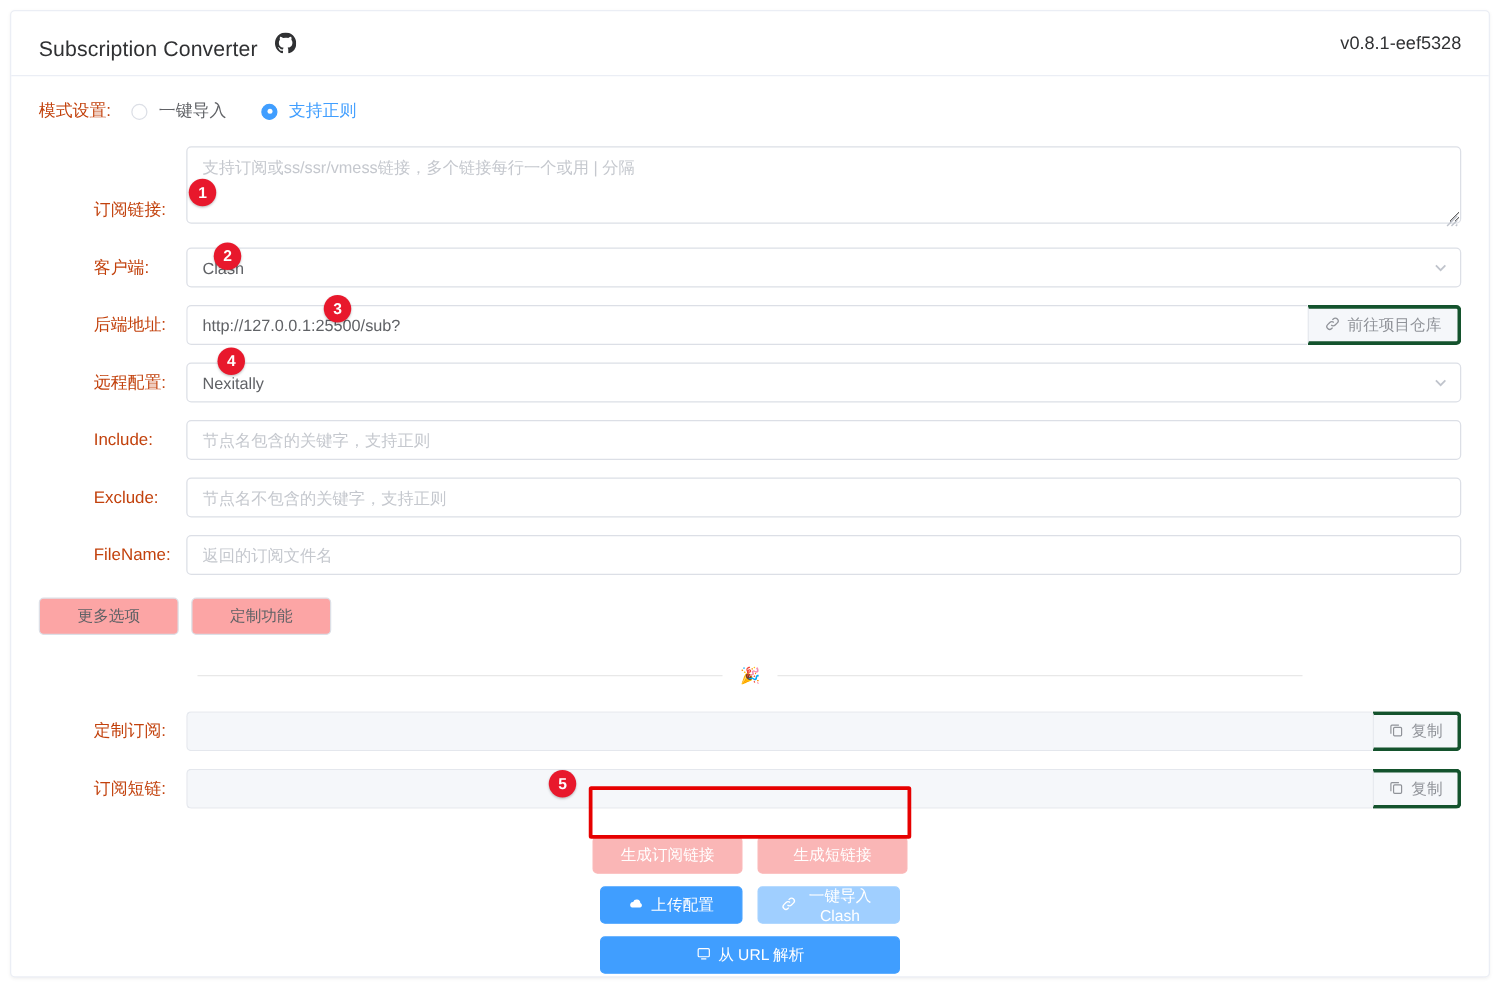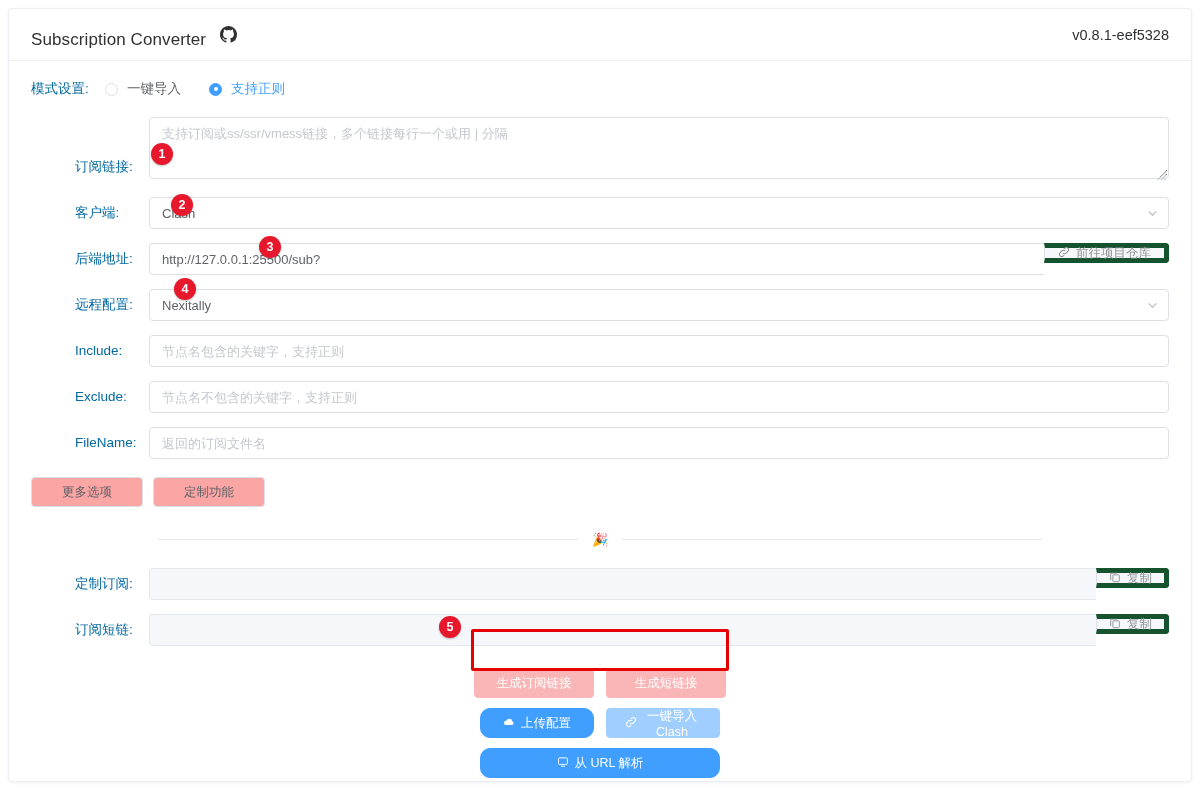--- a/index.html
+++ b/index.html
@@ -53,21 +53,21 @@
     display: flex;
     align-items: flex-end;
     margin-bottom: 14px;
     position: relative;
     margin-left: 44px;
   }
   .form-label {
     width: 74px;
     flex: 0 0 74px;
     font-size: 13.5px;
-    color: #0369a1;
+    color: #c2410c;
     text-align: left;
     line-height: 32px;
     padding-right: 8px;
     white-space: nowrap;
   }
   .field { flex: 1 1 auto; position: relative; }
 
   
   .radio-row { display: flex; align-items: center; margin-bottom: 18px; }
   .radio-row .form-label { line-height: 20px; }
@@ -126,23 +126,23 @@
     display: flex; align-items: center;
   }
   
   .input-group { display: flex; width: 100%; }
   .input-group .inp {
     border-top-right-radius: 0; border-bottom-right-radius: 0;
     border-right: none;
   }
   .append-btn {
     flex: 0 0 auto;
-    height: 20px;
+    height: 32px;
     background: #f5f7fa;
-    border: 5px solid #14532d;
+    border: 3px solid #14532d;
     border-left: 1px solid #dcdfe6;
     border-top-right-radius: 4px; border-bottom-right-radius: 4px;
     color: #909399;
     font-size: 12.5px;
     padding: 0 13px;
     display: flex; align-items: center; gap: 6px;
     cursor: pointer;
     white-space: nowrap;
   }
   .append-btn.narrow { padding: 0 12px; }
@@ -185,21 +185,21 @@
   .btn {
     border-radius: 4px; border: 1px solid transparent;
     font-size: 12.5px; height: 30px; padding: 0 18px;
     display: inline-flex; align-items: center; justify-content: center;
     gap: 6px; cursor: pointer; font-family: inherit;
   }
   .btn-danger-dis {
     background: #fab6b6; border-color: #fab6b6; color: #ffffff;
     width: 120px;
   }
-  .btn-primary { background: #409eff; border-color: #409eff; color: #fff; border-radius: 10px; }
+  .btn-primary { background: #409eff; border-color: #409eff; color: #fff; }
   .btn-primary-dis { background: #a0cfff; border-color: #a0cfff; color: #fff; }
   .btn-w { width: 114px; }
   .btn-wide { width: 240px; }
 
   .highlight-box {
     position: absolute;
     border: 3px solid #e60000;
     border-radius: 2px;
     left: 471px; top: 629px;
     width: 258px; height: 42px;

